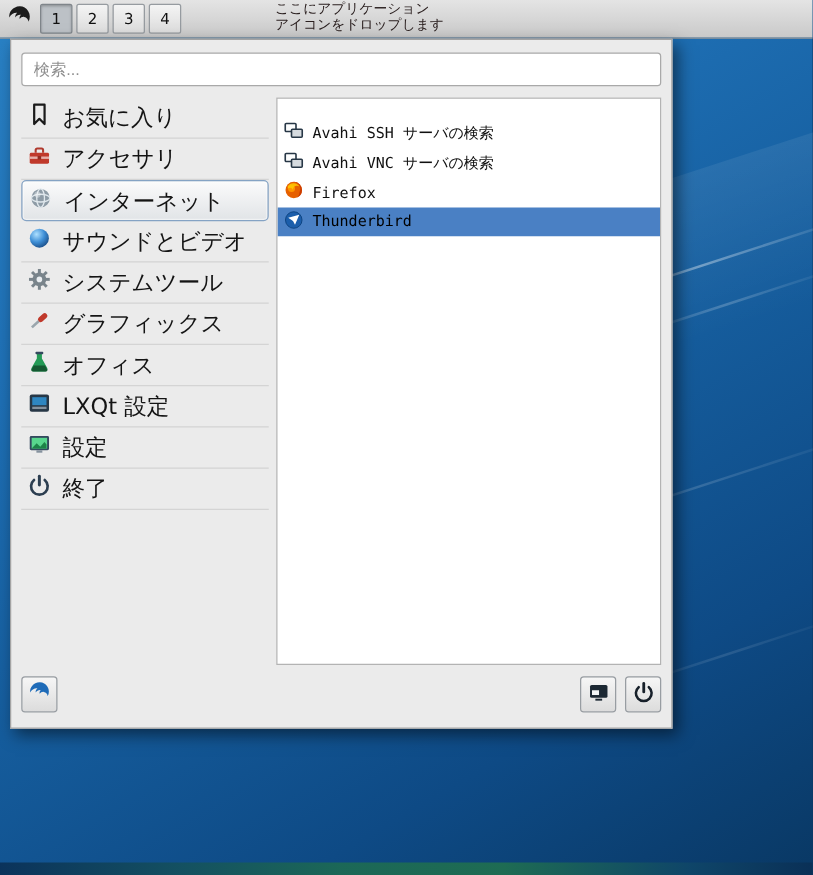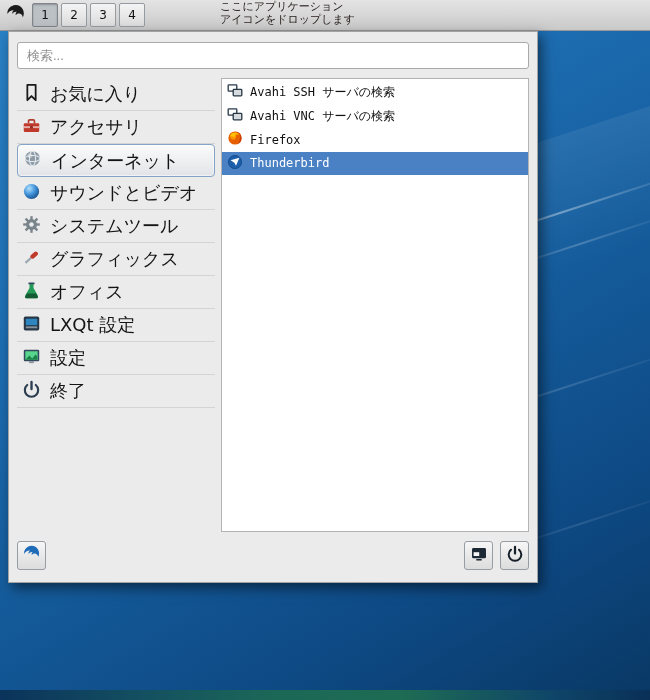--- a/index.html
+++ b/index.html
@@ -38,25 +38,25 @@
     border:1px solid #a9a9a9;border-radius:3px;background:#fff;
     font-size:13px;padding:0 9px;color:#222;outline:none;font-family:Liberation Sans, sans-serif}
   .search::placeholder{color:#8f8f8f}
   .cats{position:absolute;left:8px;top:46px;width:198px}
   .cat{height:33px;display:flex;align-items:center;gap:9px;padding-left:5px;
     border-bottom:1px solid #d4d4d4;font-size:18px;color:#141414;cursor:pointer}
   .cat svg{flex:0 0 auto}
   .cat.selected{border:1px solid #85a3c4;border-radius:4px;
     background:linear-gradient(#fbfbfb,#e1e4e7);box-shadow:0 0 0 1px rgba(255,255,255,.5) inset}
   .apps{position:absolute;left:212px;top:46px;width:308px;height:454px;
-    background:#fff;border:1px solid #b3b3b3;padding-top:2px;overflow:hidden}
+    background:#fff;border:1px solid #b3b3b3;padding-top:16px;overflow:hidden}
   .app{height:23.5px;display:flex;align-items:center;gap:7px;padding-left:5px;cursor:pointer;
     font-family:"DejaVu Sans Mono","Liberation Mono",monospace;font-size:12px;color:#101010}
   .app svg{flex:0 0 auto}
-  .app.selected{background:var(--selection-blue,#4a80c4);color:#ffffff}
+  .app.selected{background:var(--selection-blue,#4a80c4);color:#000000}
   .menu-footer{position:absolute;left:8px;right:8px;bottom:12px;height:30px;
     display:flex;align-items:center;justify-content:space-between}
   .fbtn{width:29px;height:29px;border:1px solid #989da2;border-radius:3px;cursor:pointer;
     background:linear-gradient(#f6f6f6,#dcdcdc);display:flex;align-items:center;justify-content:center}
   .fgroup{display:flex;gap:7px}
 </style>
 </head>
 <body>
 
 <div class="desktop">

